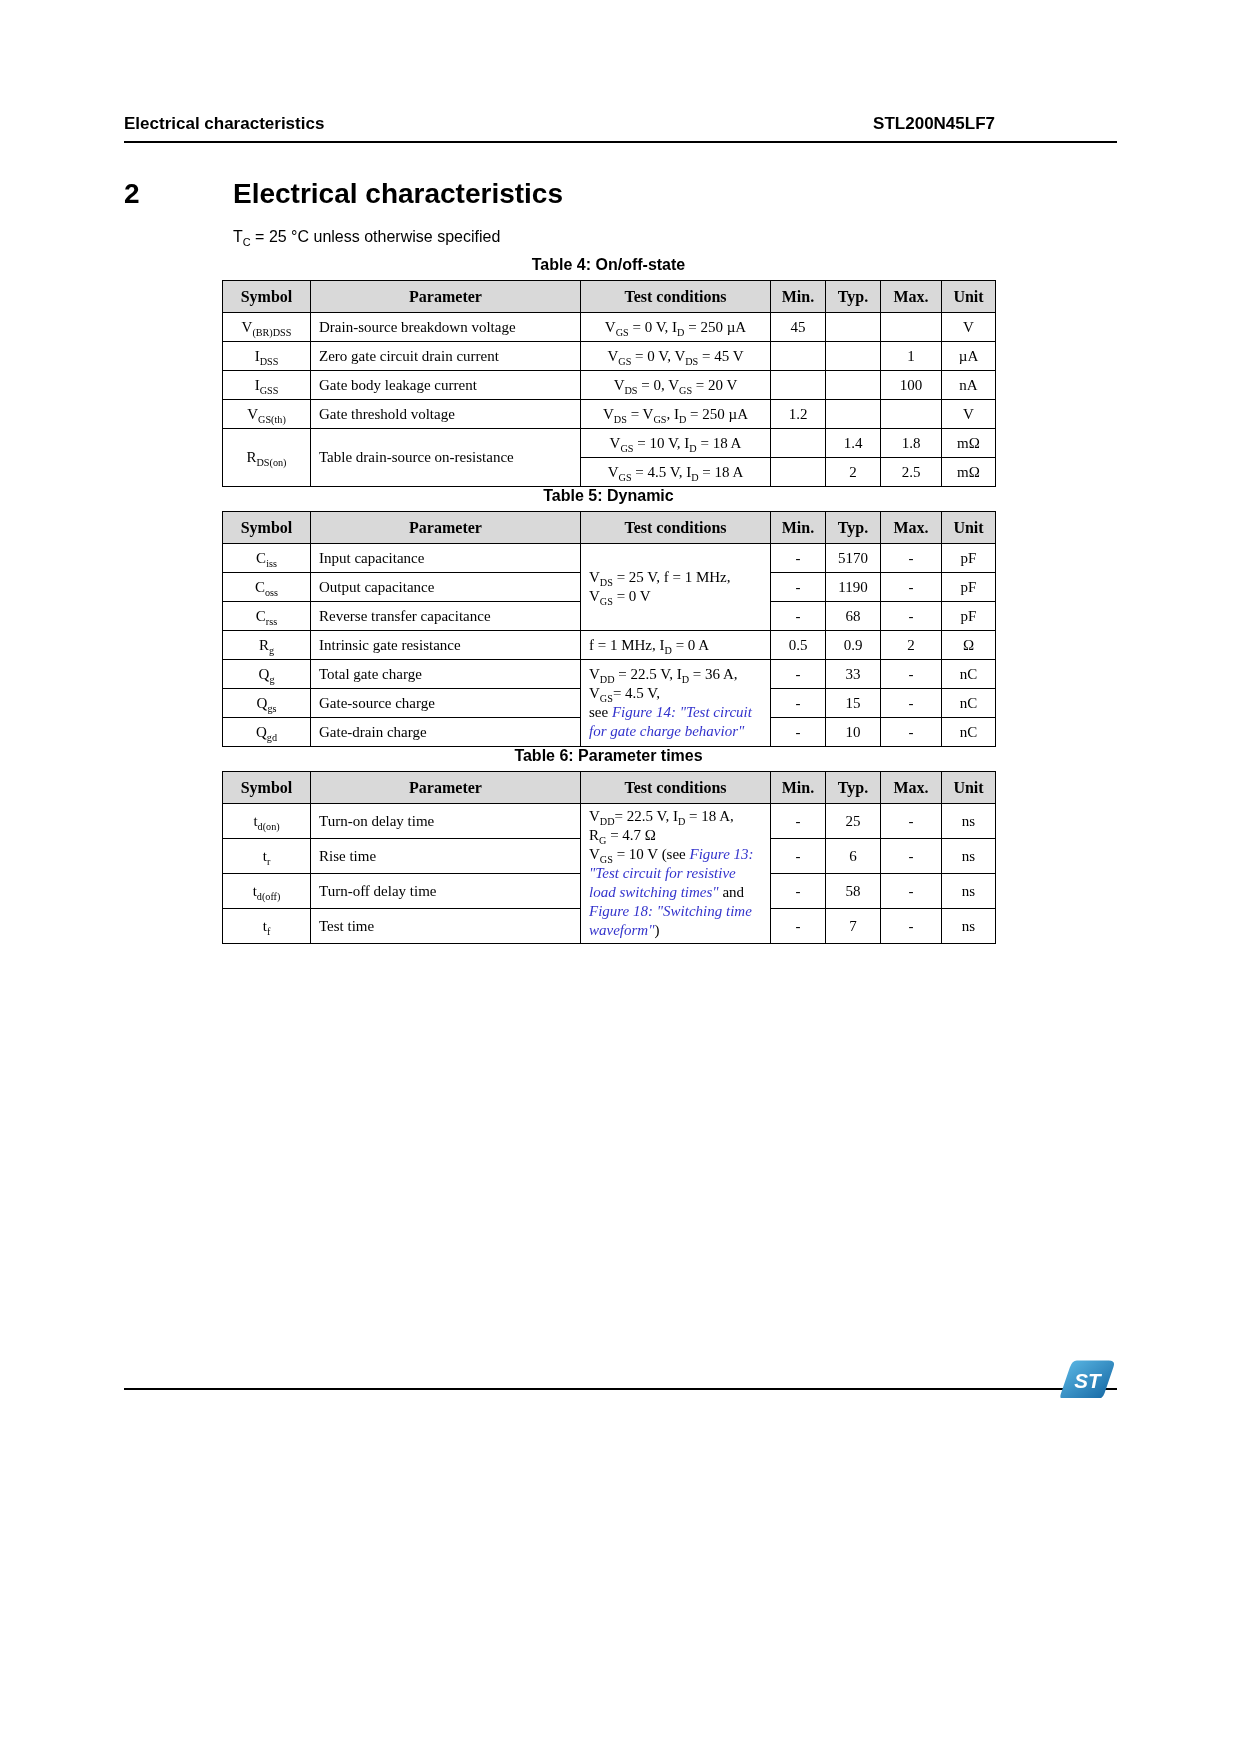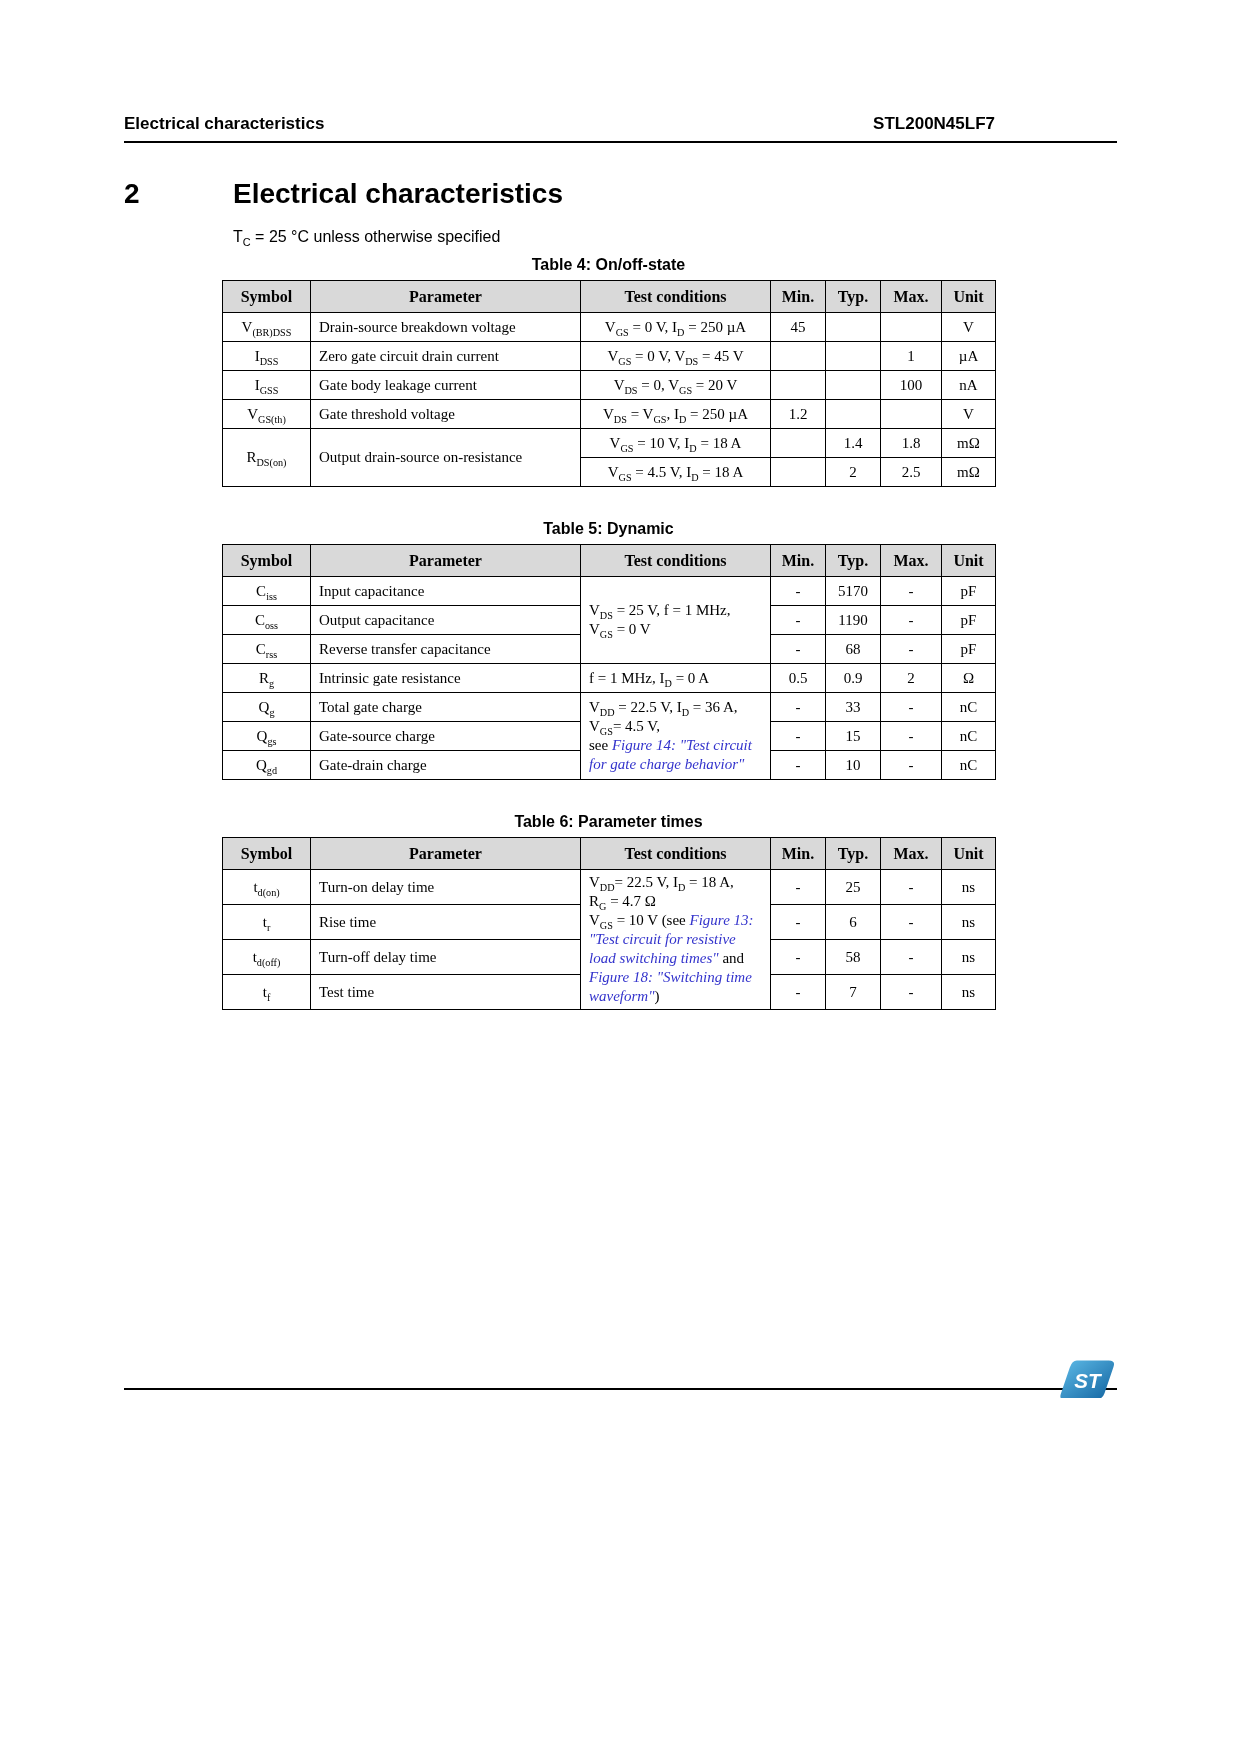--- a/index.html
+++ b/index.html
@@ -28,21 +28,21 @@
   
   .section-heading {
     position: absolute; left: 124px; top: 178px;
     display: flex; font-weight: bold; font-size: 28px;
   }
   .section-heading .sec-num { display: inline-block; width: 109px; }
   .subtitle { position: absolute; left: 233px; top: 228px; font-size: 16px; }
 
   
   .tables { position: absolute; left: 222px; top: 256px; width: 773px; }
-  .table-block { margin-bottom: 33px; }
+  .table-block { }
   .table-caption {
     text-align: center; font-weight: bold; font-size: 16px; margin-bottom: 6px;
   }
   table {
     border-collapse: collapse; table-layout: fixed;
     width: 773px; font-size: 15px; color: #000; font-family: Liberation Serif, serif;
   }
   th, td { border: 1px solid #000; }
   thead tr { height: 32px; }
   tbody tr { height: 29px; }
@@ -144,21 +144,21 @@
               <td class="ac">V<sub>GS(th)</sub></td>
               <td class="al">Gate threshold voltage</td>
               <td class="ac">V<sub>DS</sub> = V<sub>GS</sub>, I<sub>D</sub> = 250 µA</td>
               <td class="ac">1.2</td>
               <td class="ac"></td>
               <td class="ac"></td>
               <td class="ac">V</td>
             </tr>
             <tr>
               <td rowspan="2" class="ac">R<sub>DS(on)</sub></td>
-              <td rowspan="2" class="al">Output drain-source on-resistance</td>
+              <td rowspan="2" class="al">Table drain-source on-resistance</td>
               <td class="ac">V<sub>GS</sub> = 10 V, I<sub>D</sub> = 18 A</td>
               <td class="ac"></td>
               <td class="ac">1.4</td>
               <td class="ac">1.8</td>
               <td class="ac">mΩ</td>
             </tr>
             <tr>
               <td class="ac">V<sub>GS</sub> = 4.5 V, I<sub>D</sub> = 18 A</td>
               <td class="ac"></td>
               <td class="ac">2</td>

